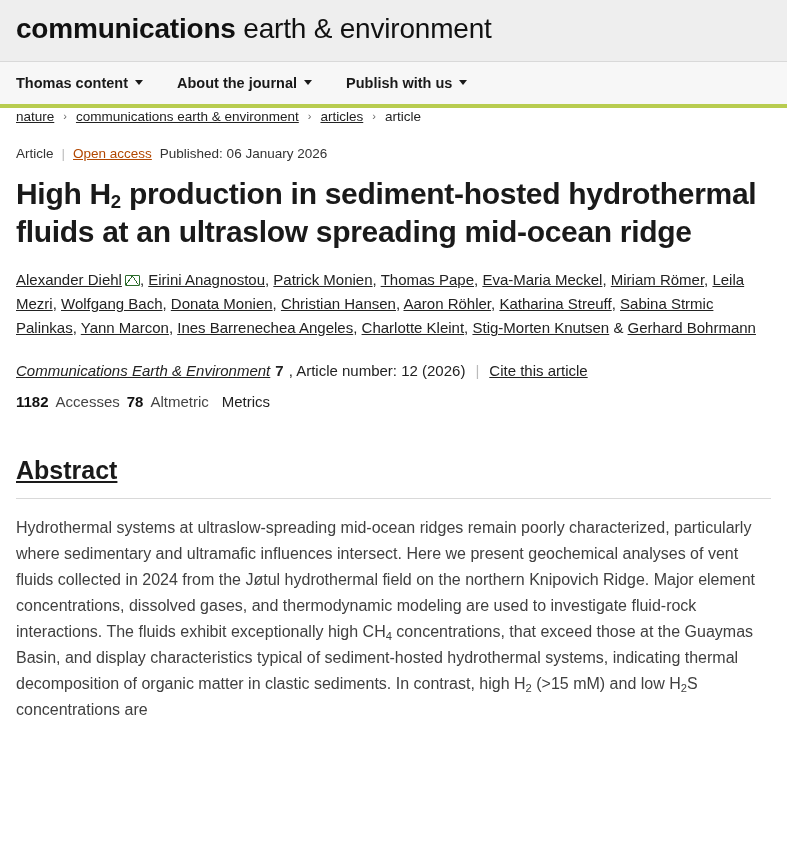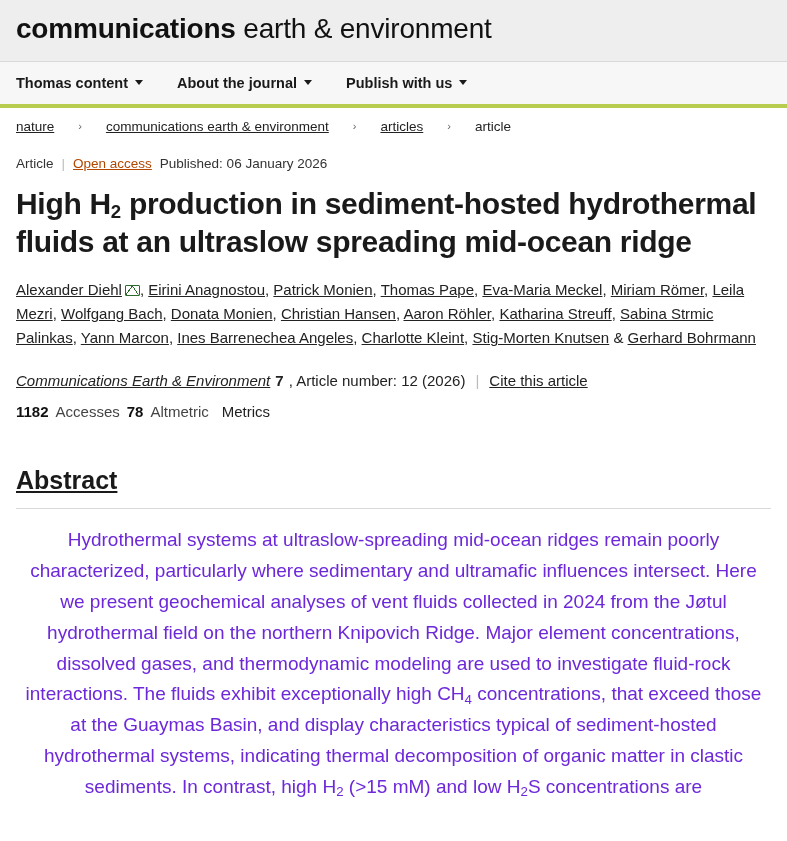--- a/index.html
+++ b/index.html
@@ -51,23 +51,23 @@
     border-top: 5px solid #1a1a1a;
     display: inline-block;
   }
   .content {
     padding: 0 16px;
   }
   .breadcrumb {
     display: flex;
     align-items: center;
     flex-wrap: wrap;
-    gap: 24px;
+    gap: 9px;
     font-size: 13.5px;
-    padding-top: 11px;
+    padding-top: 1px;
     color: #222;
   }
   .breadcrumb a {
     color: #222;
     text-decoration: underline;
   }
   .breadcrumb .sep {
     color: #666;
     font-size: 11px;
   }
@@ -178,24 +178,23 @@
     color: #1a1a1a;
     text-decoration: underline;
   }
   .rule {
     border: 0;
     border-top: 1px solid #d9d9d9;
     margin: 13px 0 0 0;
   }
   .abstract-body {
     margin-top: 16px;
-    font-size: 19px;
+    font-size: 16px;
     line-height: 1.62;
-    color: #6d28d9;
-    text-align: center;
+    color: #404040;
   }
   .abstract-body sub {
     font-size: 0.7em;
     vertical-align: baseline;
     position: relative;
     bottom: -0.25em;
   }
 </style>
 </head>
 <body>

